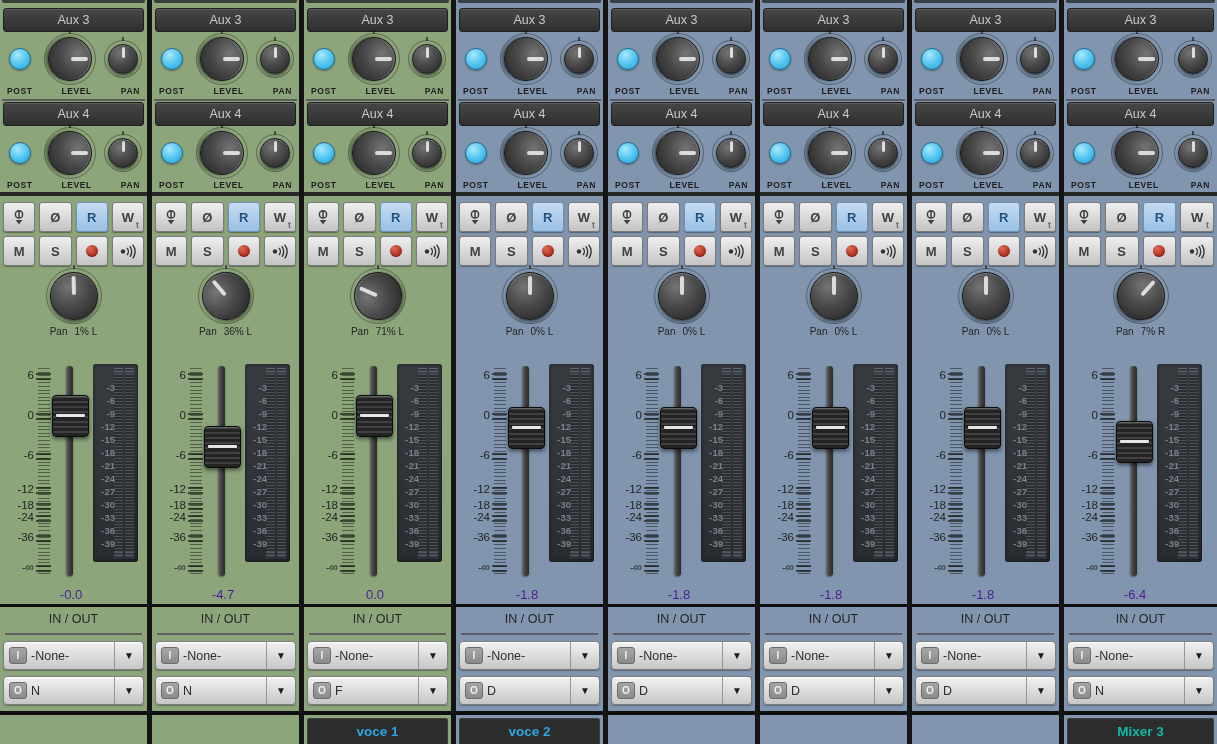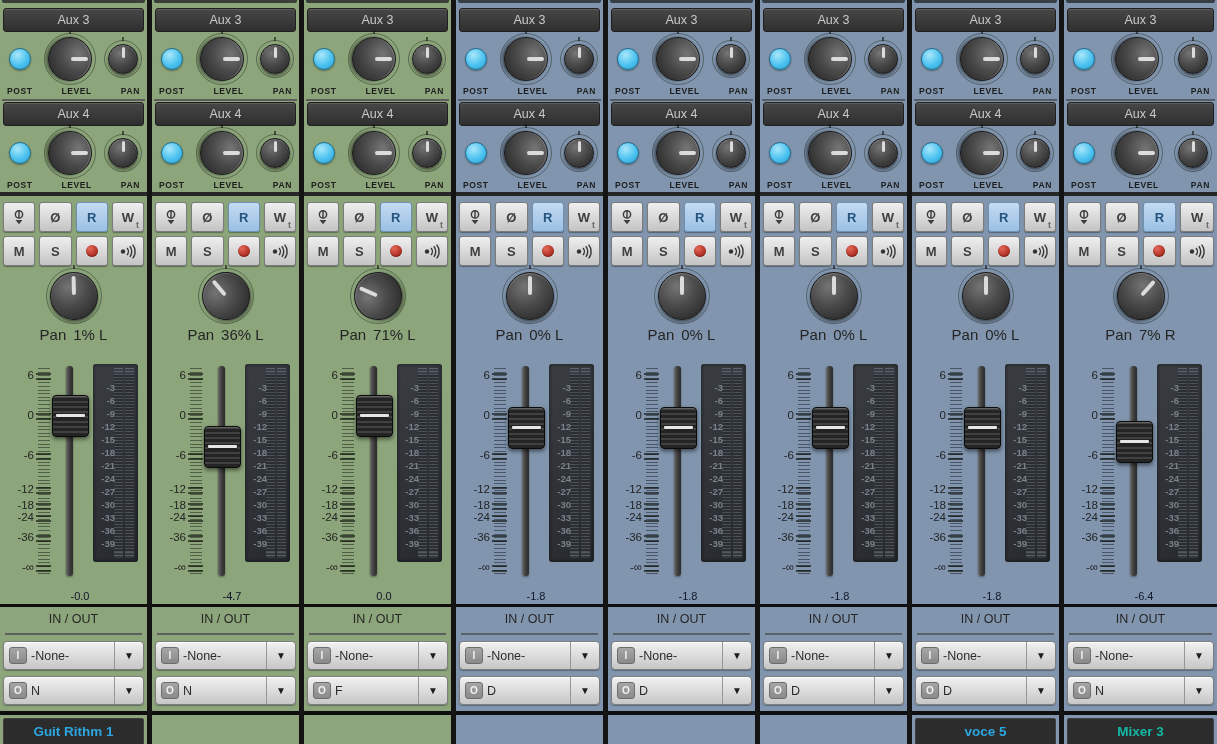--- a/index.html
+++ b/index.html
@@ -38,40 +38,40 @@
   .btnrow{display:grid;grid-template-columns:repeat(4,1fr);gap:4px;padding:0 3px;flex:0 0 auto;}
   .btnrow.r1{margin-top:6px;}
   .btnrow.r2{margin-top:4px;}
   .cbtn{height:28px;border-radius:3px;border:1px solid #7b7b7b;background:linear-gradient(#efefef,#c4c4c4);display:flex;align-items:center;justify-content:center;font-weight:bold;color:#404040;font-size:13px;box-shadow:0 1px 1px rgba(0,0,0,.35);position:relative;cursor:default;}
   .cbtn.active{background:linear-gradient(#c3dbf1,#9bc0e4);border-color:#6e92b6;color:#24527c;}
   .cbtn .sub-t{position:absolute;right:4px;bottom:1px;font-size:9px;color:#6a6a6a;font-weight:bold;}
   .rec-dot{width:12px;height:12px;border-radius:50%;background:radial-gradient(circle at 35% 30%,#e2695a,#b53326 60%,#8c2016);box-shadow:inset 0 -1px 1px rgba(0,0,0,.3);}
 
   
   .pan-area{height:60px;display:flex;align-items:center;justify-content:center;flex:0 0 auto;}
-  .pan-caption{height:20px;text-align:center;font-size:15px;color:#252525;flex:0 0 auto;}
+  .pan-caption{height:20px;text-align:center;font-size:10px;color:#252525;flex:0 0 auto;}
   .pan-caption .w{margin-right:7px;}
 
   
   .fader-area{height:258px;position:relative;flex:0 0 auto;}
   .fscale-label{position:absolute;left:8px;width:26px;text-align:right;font-size:11.5px;color:#242424;transform:translateY(-50%);}
   .tick-strip{position:absolute;left:38px;top:22px;width:12px;height:206px;background:repeating-linear-gradient(to bottom,rgba(20,26,16,.5) 0 1px,transparent 1px 3.6px);}
   .blue .tick-strip{background:repeating-linear-gradient(to bottom,rgba(18,22,30,.5) 0 1px,transparent 1px 3.6px);}
   .anchor-tick{position:absolute;left:36px;width:15px;height:2px;background:rgba(15,18,12,.65);}
   .ftrack{position:absolute;left:66px;top:20px;width:7px;height:210px;border-radius:3px;background:linear-gradient(to right,#6b6b6b,#3c3c3c 55%,#2c2c2c);box-shadow:0 1px 2px rgba(0,0,0,.4);}
   .fcap{position:absolute;left:52px;width:35px;height:40px;border-radius:4px;border:1px solid #0b0b0b;background:repeating-linear-gradient(to bottom,#414141 0 2px,#242424 2px 5px);box-shadow:0 2px 4px rgba(0,0,0,.55),inset 0 1px 0 rgba(255,255,255,.18);}
   .fcap::after{content:'';position:absolute;left:3px;right:3px;top:50%;height:3px;margin-top:-2px;background:#e6e6e6;border-radius:1px;box-shadow:0 1px 1px rgba(0,0,0,.5);}
   .meter{position:absolute;left:93px;top:18px;width:45px;height:198px;border-radius:3px;background:linear-gradient(135deg,#3a3e43,#26292d);box-shadow:inset 0 0 4px rgba(0,0,0,.6);}
   .meter-label{position:absolute;left:0;width:22px;text-align:right;font-size:9.5px;font-weight:bold;color:#7b828c;transform:translateY(-50%);}
   .mcol{position:absolute;top:4px;bottom:4px;width:9px;background:repeating-linear-gradient(to bottom,#4b5057 0 1px,#2b2e33 1px 3px);}
   .mcol::before{content:'';position:absolute;top:0;left:0;right:0;height:6px;background:repeating-linear-gradient(to bottom,#5d646d 0 1px,#3a3f46 1px 3px);}
   .mcol::after{content:'';position:absolute;bottom:0;left:0;right:0;height:6px;background:repeating-linear-gradient(to bottom,#555b63 0 1px,#353a40 1px 3px);}
   .mcol.a{right:15px;}
   .mcol.b{right:4px;}
-  .fvalue{position:absolute;left:10px;width:140px;bottom:2px;text-align:center;font-size:11px;color:#0f172a;}
+  .fvalue{position:absolute;left:1px;width:140px;bottom:2px;text-align:center;font-size:13px;color:#4c1d95;}
 
   
   .sep-black{height:3px;background:#0e0e0e;flex:0 0 auto;}
   .io-head{height:20px;padding-top:5px;text-align:center;font-size:12.5px;color:#262626;flex:0 0 auto;}
   .io-line{height:2px;background:#5e5e5e;margin:1px 5px 6px;flex:0 0 auto;}
   .blue .io-line{background:#596069;}
   .dd{height:27px;margin:0 3px 6px;border:1px solid #7d7d7d;border-radius:4px;background:linear-gradient(#f1f1f1,#c7c7c7);display:flex;align-items:center;box-shadow:inset 0 1px 0 #fff,0 1px 1px rgba(0,0,0,.3);flex:0 0 auto;cursor:default;}
   .dd-icon{width:16px;height:15px;margin:0 4px 0 5px;border-radius:3px;border:1px solid #6d6d6d;background:linear-gradient(#a6a6a6,#8a8a8a);color:#f1f1f1;font-size:10px;font-weight:bold;display:flex;align-items:center;justify-content:center;flex:0 0 auto;}
   .dd-text{flex:1;font-size:12.5px;color:#2d2d2d;white-space:nowrap;overflow:hidden;}
   .dd-arrow{width:28px;align-self:stretch;border-left:1px solid #969696;display:flex;align-items:center;justify-content:center;color:#1c1c1c;font-size:10px;}
@@ -239,23 +239,20 @@
       <span class="dd-text input-val">-None-</span>
       <span class="dd-arrow">▼</span>
     </div>
     <div class="dd">
       <span class="dd-icon">O</span>
       <span class="dd-text output-val">N</span>
       <span class="dd-arrow">▼</span>
     </div>
 
     <div class="sep-black2"></div>
-    <div class="name-row">
-        <span class="track-name" style="color: rgb(43, 166, 224);">Guit Rithm 1</span>
-      </div>
 
   </div>
 
   <div class="strip green selected">
     <div class="top-sliver">
         <div class="sliver-bar"></div>
       </div>
 
     <div class="aux-header">Aux 3</div>
     <div class="aux-knobs">
@@ -568,20 +565,23 @@
       <span class="dd-text input-val">-None-</span>
       <span class="dd-arrow">▼</span>
     </div>
     <div class="dd">
       <span class="dd-icon">O</span>
       <span class="dd-text output-val">F</span>
       <span class="dd-arrow">▼</span>
     </div>
 
     <div class="sep-black2"></div>
+    <div class="name-row">
+        <span class="track-name" style="color: rgb(43, 166, 224);">voce 1</span>
+      </div>
 
   </div>
 
   <div class="strip blue">
     <div class="top-sliver">
         <div class="sliver-bar"></div>
       </div>
 
     <div class="aux-header">Aux 3</div>
     <div class="aux-knobs">
@@ -731,20 +731,23 @@
       <span class="dd-text input-val">-None-</span>
       <span class="dd-arrow">▼</span>
     </div>
     <div class="dd">
       <span class="dd-icon">O</span>
       <span class="dd-text output-val">D</span>
       <span class="dd-arrow">▼</span>
     </div>
 
     <div class="sep-black2"></div>
+    <div class="name-row">
+        <span class="track-name" style="color: rgb(43, 166, 224);">voce 2</span>
+      </div>
 
   </div>
 
   <div class="strip blue">
     <div class="top-sliver">
         <div class="sliver-bar"></div>
       </div>
 
     <div class="aux-header">Aux 3</div>
     <div class="aux-knobs">
@@ -1220,23 +1223,20 @@
       <span class="dd-text input-val">-None-</span>
       <span class="dd-arrow">▼</span>
     </div>
     <div class="dd">
       <span class="dd-icon">O</span>
       <span class="dd-text output-val">D</span>
       <span class="dd-arrow">▼</span>
     </div>
 
     <div class="sep-black2"></div>
-    <div class="name-row">
-        <span class="track-name" style="color: rgb(43, 166, 224);">voce 5</span>
-      </div>
 
   </div>
 
   <div class="strip blue">
     <div class="top-sliver">
         <div class="sliver-bar"></div>
       </div>
 
     <div class="aux-header">Aux 3</div>
     <div class="aux-knobs">

